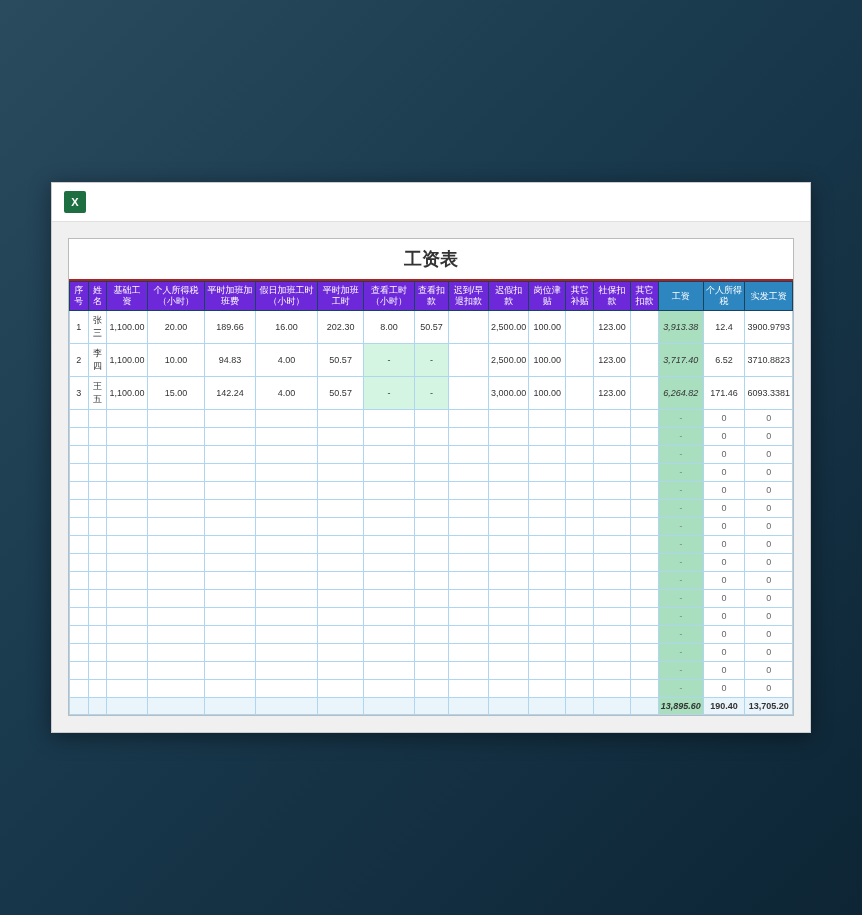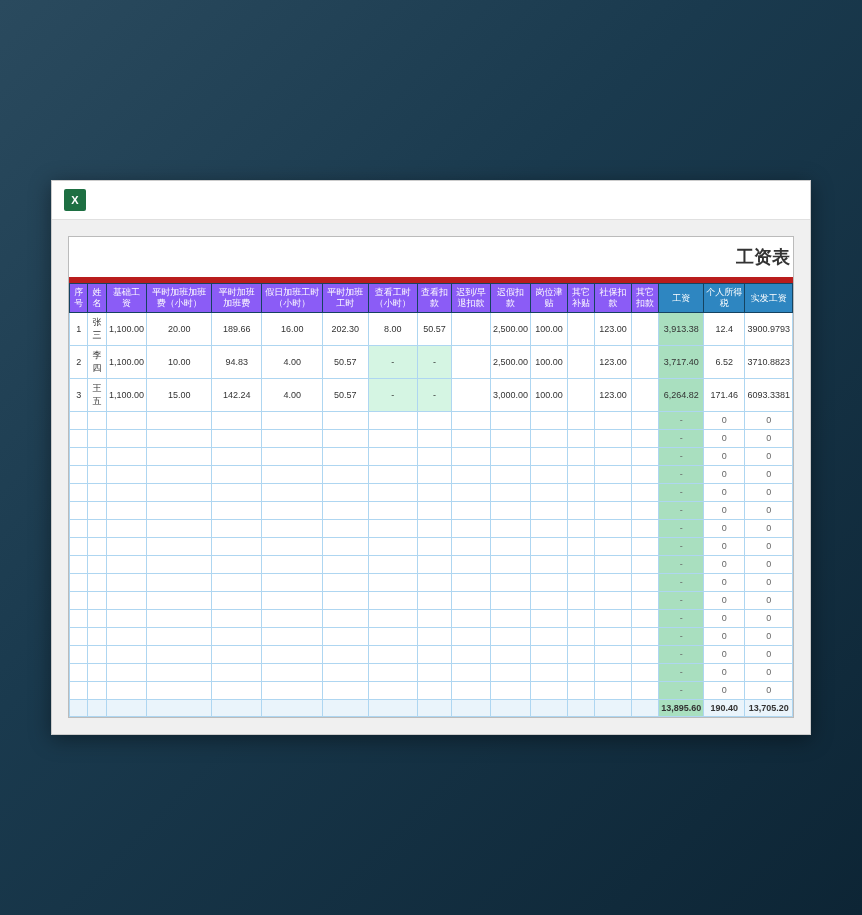--- a/index.html
+++ b/index.html
@@ -45,34 +45,34 @@
     }
     .spreadsheet-area {
       padding: 16px;
       background: #f0f0f0;
     }
     .sheet-container {
       background: #fff;
       border: 1px solid #bbb;
     }
     .sheet-title-row {
-      text-align: right;
+      text-align: center;
       font-size: 18px;
       font-weight: bold;
       color: #333;
       padding: 8px 3px;
-      border-bottom: 6px solid #b91c1c;
+      border-bottom: 2px solid #b91c1c;
     }
     table {
       width: 100%;
       border-collapse: collapse;
       font-size: 9px;
     }
     .header-row th {
-      background: #8b5cf6;
+      background: #6d28d9;
       color: white;
       border: 1px solid #154360;
       padding: 3px 2px;
       text-align: center;
       vertical-align: middle;
       font-weight: normal;
       line-height: 1.2;
     }
     .header-row th.light-blue {
       background: #2e86c1;
@@ -94,20 +94,21 @@
       padding: 3px 2px;
       text-align: center;
       font-size: 9px;
       font-weight: bold;
       color: #333;
       background: #eaf4fb;
       height: 14px;
     }
     .col-green {
       background: #a9dfbf !important;
+      font-style: italic;
     }
     .col-green-light {
       background: #d5f5e3 !important;
     }
   </style>
 </head>
 <body>
 
 <div class="window">
   <div class="title-bar">
@@ -115,21 +116,21 @@
   </div>
   <div class="spreadsheet-area">
     <div class="sheet-container">
       <div class="sheet-title-row">工资表</div>
       <table>
         <thead>
           <tr class="header-row">
             <th>序号</th>
             <th>姓名</th>
             <th>基础工资</th>
-            <th>平时加班加班费（小时）</th>
+            <th>个人所得税（小时）</th>
             <th>平时加班加班费</th>
             <th>假日加班工时（小时）</th>
             <th>平时加班工时</th>
             <th>查看工时（小时）</th>
             <th>查看扣款</th>
             <th>迟到/早退扣款</th>
             <th>迟假扣款</th>
             <th>岗位津贴</th>
             <th>其它补贴</th>
             <th>社保扣款</th>

